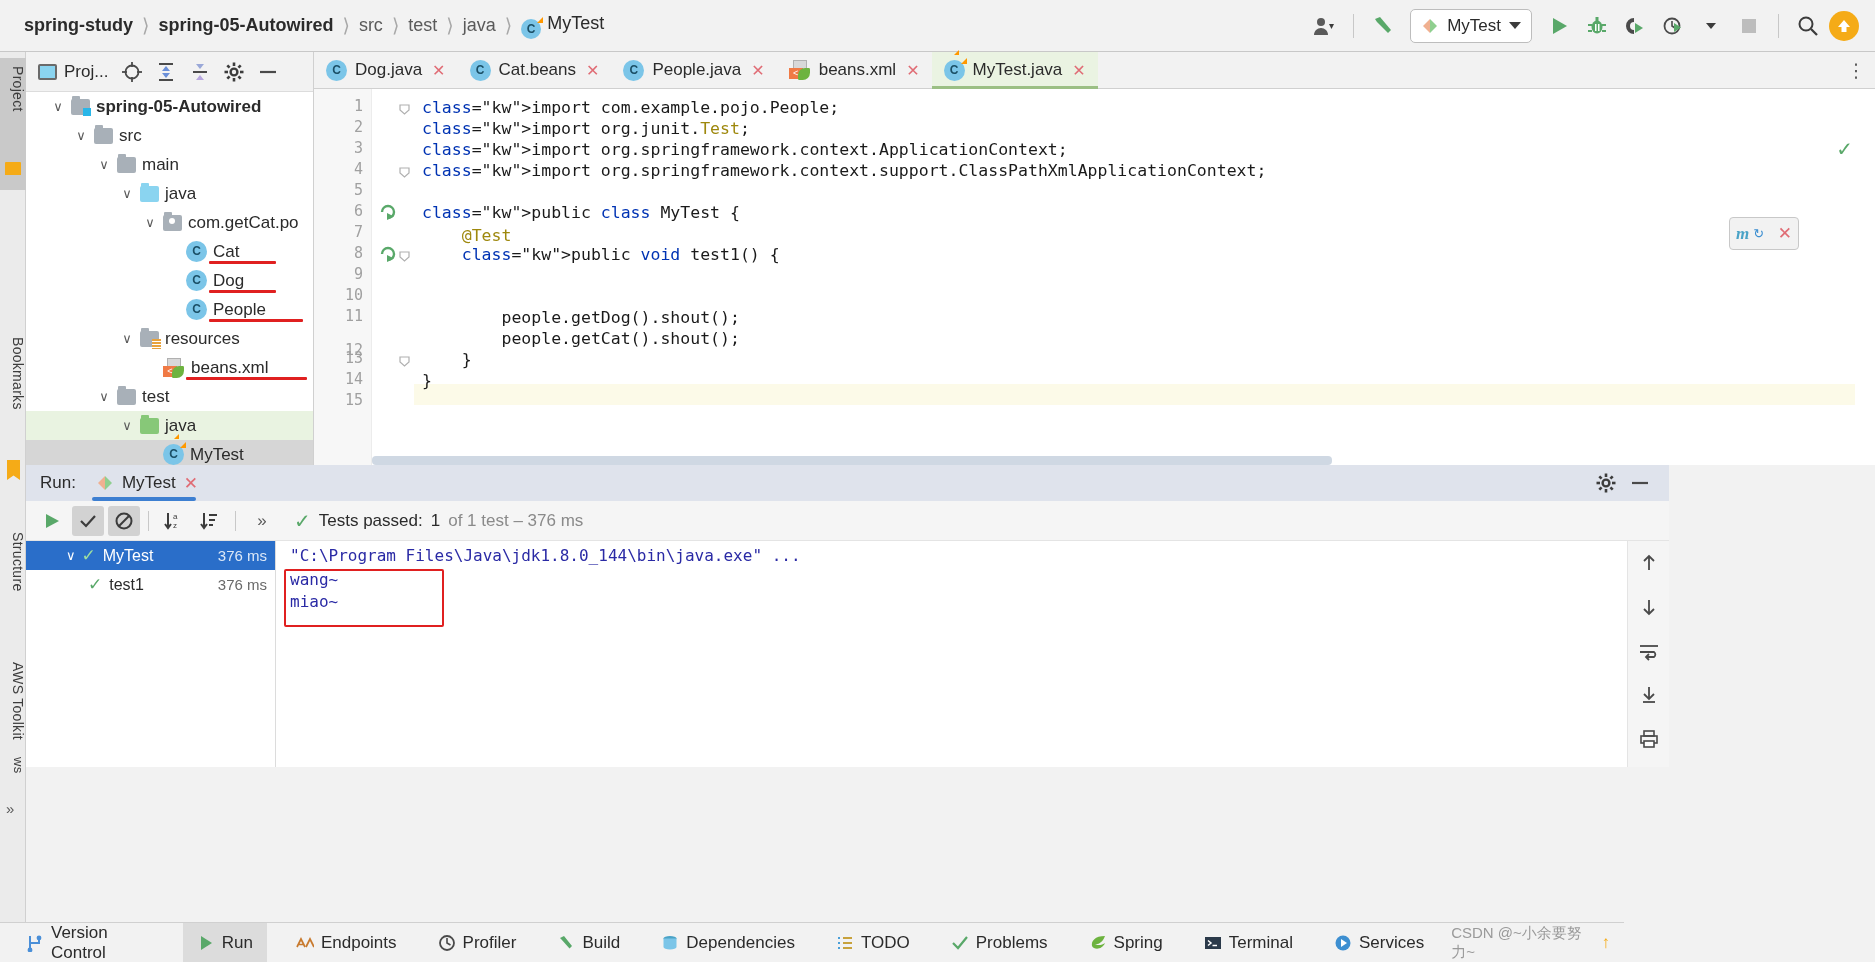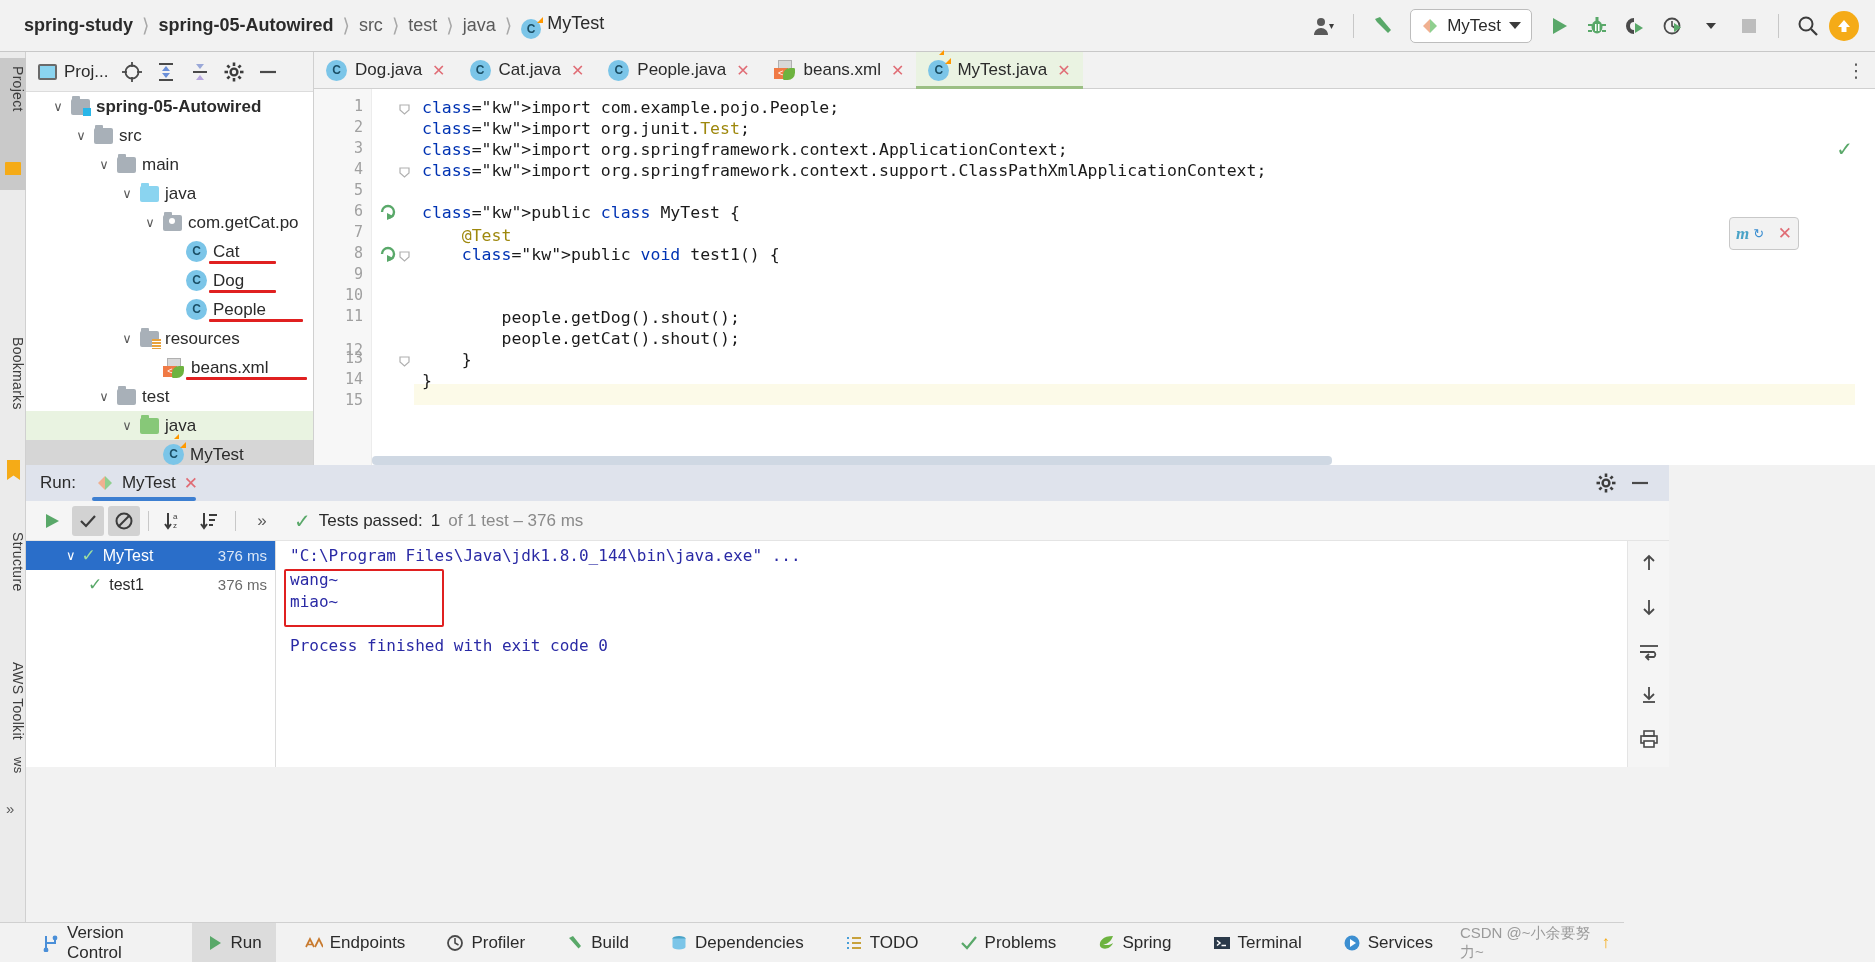--- a/index.html
+++ b/index.html
@@ -151,21 +151,21 @@
   .ttrow .tms{ color:#6a6a6a; }
   #console{ flex:1; position:relative; background:#fff; padding-top:6px; overflow:hidden;}
   .conline{ font-family:"DejaVu Sans Mono","Liberation Mono",monospace; font-size:16px; color:#2a2aa5;
      padding-left:14px; line-height:22px; white-space:pre;}
   #console-box{ position:absolute; left:8px; top:28px; width:160px; height:58px; border:2px solid #e02020; border-radius:2px;}
   #console-right{ position:absolute; right:0; top:0; width:42px; height:226px; background:#f5f5f5; border-left:1px solid #e4e4e4;}
   .cr-btn{ width:42px;height:44px; display:flex;align-items:center;justify-content:center; cursor:pointer; color:#4a4a4a;}
 
   
   #statusbar{ position:absolute; left:0; bottom:0; width:1624px; height:40px; background:#f2f2f2;
-    border-top:1px solid #d0d0d0; display:flex; align-items:center; padding-left:28px; gap:13px; }
+    border-top:1px solid #d0d0d0; display:flex; align-items:center; padding-left:12px; gap:13px; }
   .sbitem{ display:flex; align-items:center; gap:7px; padding:0 14px; height:40px; cursor:pointer; font-size:17px;}
   .sbitem.active{ background:#dcdcdc; }
   #sb-right{ margin-left:auto; padding-right:14px; color:#9a9a9a; font-size:15px; display:flex; align-items:center; gap:10px;}
   #sb-arrow{ color:#f5ab17; font-size:17px; }
   .ic{ display:inline-flex; align-items:center; justify-content:center; }
 </style>
 </head>
 <body>
 
 <div id="topbar">
@@ -418,21 +418,21 @@
 
 <div id="editor">
   <div id="tabbar">
       <div class="etab">
         <span class="cicon">C</span>
         <span>Dog.java</span>
         <span class="x">✕</span>
       </div>
       <div class="etab">
         <span class="cicon">C</span>
-        <span>Cat.java</span>
+        <span>Cat.beans</span>
         <span class="x">✕</span>
       </div>
       <div class="etab">
         <span class="cicon">C</span>
         <span>People.java</span>
         <span class="x">✕</span>
       </div>
       <div class="etab">
         <span class="springxml">
           <span class="pg"></span>
@@ -644,21 +644,20 @@
             </svg>
         </div>
         <div class="cr-btn">
           
         </div>
       </div>
     <div class="conline" style="position: absolute; top: 4px; left: 0px;">"C:\Program Files\Java\jdk1.8.0_144\bin\java.exe" ...</div>
         <div class="conline" style="position: absolute; top: 28px; left: 0px;">wang~</div>
         <div class="conline" style="position: absolute; top: 50px; left: 0px;">miao~</div>
         <div class="conline" style="position: absolute; top: 72px; left: 0px;"></div>
-        <div class="conline" style="position: absolute; top: 94px; left: 0px;">Process finished with exit code 0</div>
       </div>
   </div>
 </div>
 
 <div id="statusbar">
     <div class="sbitem">
       <span class="ic">
         <svg width="18" height="18" viewBox="0 0 18 18">
           <path d="M4 2 L4 16 M4 9 L13 9 L13 5" stroke="#4a8fd8" stroke-width="2" fill="none"></path>
           <circle cx="13" cy="4" r="2.4" fill="#4a8fd8"></circle>

